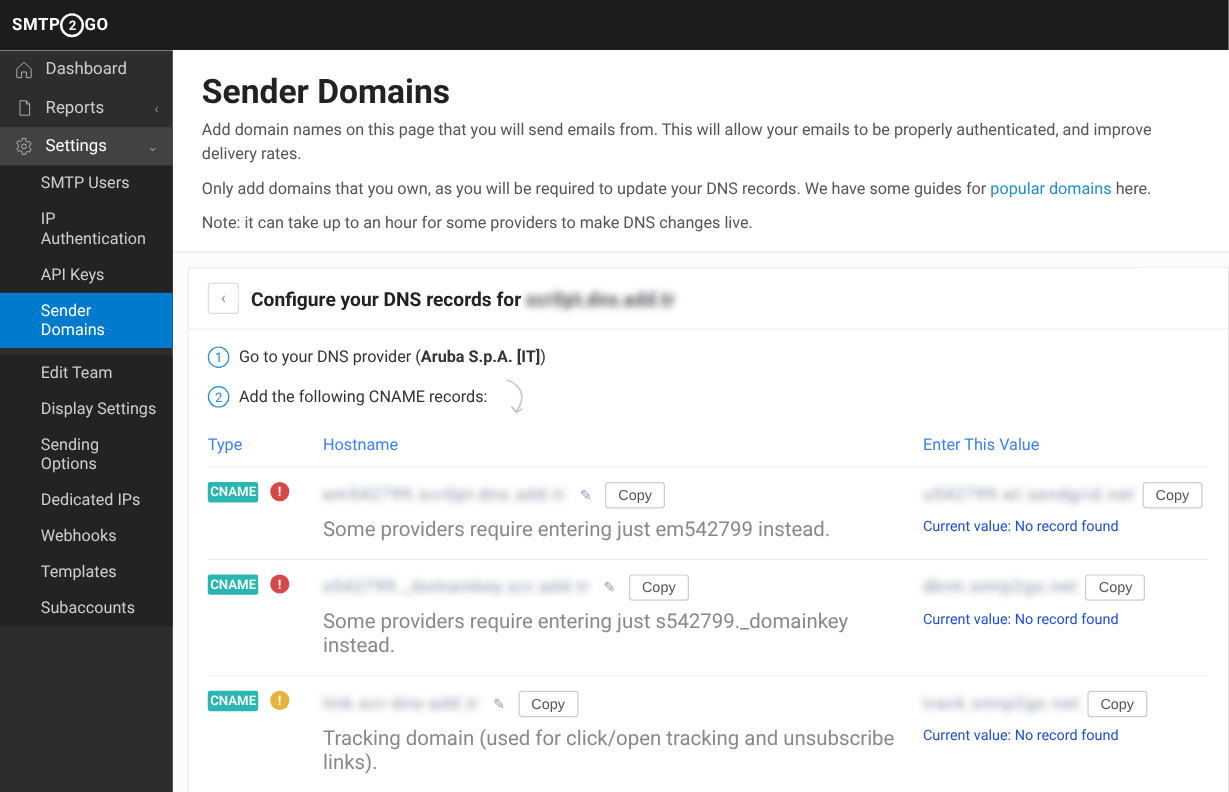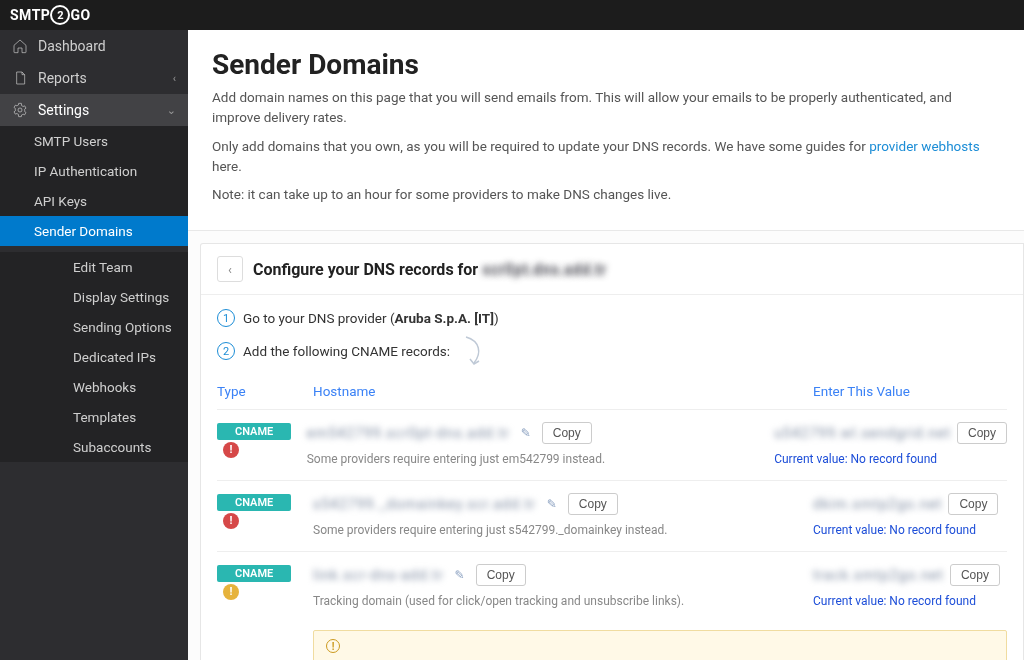--- a/index.html
+++ b/index.html
@@ -1,61 +1,61 @@
 <!DOCTYPE html>
 <html><head>
 <meta charset="utf-8">
 <style>
   * { box-sizing: border-box; margin: 0; padding: 0; }
   body { font-family: -apple-system, BlinkMacSystemFont, "Segoe UI", Roboto, "Helvetica Neue", Arial, sans-serif; font-size: 14px; color: #333; background: #fff; }
   .app { display: flex; flex-direction: column; height: 660px; width: 1024px; overflow: hidden; }
-  .topbar { background: #1c1c1c; height: 30px; display: flex; align-items: center; padding: 0 10px; }
+  .topbar { background: #1c1c1c; height: 42px; display: flex; align-items: center; padding: 0 10px; }
   .logo { display:flex; align-items:center; gap:2px; }
   .logo-text { color: #fff; font-weight: 700; font-size: 14px; letter-spacing: 0.5px;}
   .logo-circle { width:20px; height:20px; border:2px solid #fff; border-radius:50%; color:#fff; font-size:11px; font-weight:700; display:flex; align-items:center; justify-content:center; margin:0 -2px;}
   .body { display: flex; flex: 1; overflow: hidden; }
-  .sidebar { width: 188px; background: #2d2d30; color: #cfcfcf; font-size: 14px; overflow-y: auto; }
+  .sidebar { width: 144px; background: #2d2d30; color: #cfcfcf; font-size: 14px; overflow-y: auto; }
   .nav-item { display:flex; align-items:center; gap:10px; padding: 8px 12px; cursor:pointer; }
   .nav-item.sel { background:#424245; color:#fff; }
   .nav-item .chev { margin-left:auto; font-size:11px; color:#999; }
   .nav-icon { width:16px; height:16px; display:inline-flex; align-items:center; justify-content:center; }
   .nav-icon svg { width:16px; height:16px; stroke:#cfcfcf; fill:none; }
   .subnav { background:#232325; }
   .sub-item { padding:7px 12px 7px 34px; cursor:pointer; font-size:13.5px; color:#cfcfcf;}
   .sub-item.active { background:#007acc; color:#fff; }
-  .subnav.sec { margin-top:6px;padding-left:39px; }
+  .subnav.sec { margin-top:6px; }
   .main { flex:1; overflow-y:auto; background:#f7f7f7; background: #fcfcfc; }
   .page-head { padding: 18px 24px 14px; border-bottom: 1px solid #e8e8e8; background:#fff; }
   .page-title { font-size: 28px; font-weight:700; color:#222; margin-bottom:6px;}
   .page-desc { font-size:13.5px; color:#555; margin-bottom:8px; line-height:1.5; }
   a.link { color:#1c8dd6; text-decoration:none; }
   .panel { margin: 12px 0 0 12px; border:1px solid #e6e6e6; border-bottom: none; background:#fff; border-radius: 3px 0 0 0; }
   .panel-head { display:flex; align-items:center; gap:10px; padding:12px 16px; border-bottom:1px solid #eee;}
   .back-btn { width:26px; height:26px; border:1px solid #ddd; border-radius:3px; display:flex; align-items:center; justify-content:center; color:#888; cursor:pointer; font-size:13px;}
   .panel-title { font-size:16px; font-weight:700; color:#222;}
   .blurred { color: transparent; text-shadow: 0 0 6px rgba(60,60,70,0.9); user-select:none; }
   .steps { padding: 14px 16px 0; }
   .step { display:flex; align-items:center; gap:8px; margin-bottom:8px; font-size:13.5px; color:#333;}
   .step-num { width:18px; height:18px; border:1px solid #1c8dd6; color:#1c8dd6; border-radius:50%; font-size:11px; display:flex; align-items:center; justify-content:center;}
   .arrow-svg { margin-left: 4px; }
   .dns-table { padding: 0 16px; }
   .dns-head { display:flex; padding:8px 0 10px; font-weight:400; font-size:13.5px; color:#3b82f6;}
   .col-type { width:96px; }
   .col-host { width:500px; }
   .col-val { flex:1; }
   .dns-row { display:flex; padding:12px 0 14px; border-top:1px solid #eee;}
-  .cname-badge { display:inline-block; background:#2ab7b1; color:#fff; font-size:11px; font-weight:600; padding:2px 18px; border-radius:2px; }
+  .cname-badge { display:inline-block; background:#2ab7b1; color:#fff; font-size:11px; font-weight:600; padding:2px 2px; border-radius:2px; }
   .status-dot { width:16px; height:16px; border-radius:50%; display:inline-flex; align-items:center; justify-content:center; color:#fff; font-size:11px; margin-left:6px; vertical-align:middle;}
   .status-dot.err { background:#d64848; font-weight:700;}
   .status-dot.warn { background:#e6b33c; font-weight:700;}
   .host-line { display:flex; align-items:center; gap:6px;}
   .blur-sm { filter: blur(3px); color:#7d8aa0; letter-spacing:1px; font-size:14px; }
   .edit-ico { width:20px; height:20px; display:inline-flex; align-items:center; justify-content:center; color:#8aa0c0; font-size:12px; cursor:pointer;}
   .copy-btn { border:1px solid #ccc; background:#fff; color:#555; font-size:12px; padding:3px 10px; border-radius:3px; cursor:pointer;}
-  .sub-note { font-size:12px; color:#888; margin-top:8px;}
+  .sub-note { font-size:17px; color:#888; margin-top:8px;}
   .cur-val { font-size:12px; color:#1d4ed8; margin-top:8px;}
   .ssl-alert { margin: 4px 16px 14px 280px; margin-left: 112px; margin: 8px 0 14px 96px; background:#fff9e7; border:1px solid #f0dca0; color:#7a5c0f; font-size:12.5px; padding:8px 12px; display:flex; align-items:center; gap:8px; border-radius:2px;}
   .ssl-alert .mark { width:14px; height:14px; border:1.5px solid #cc9a1f; border-radius:50%; color:#cc9a1f; font-size:10px; font-weight:700; display:flex; align-items:center; justify-content:center; flex:0 0 auto;}
   .hosted-row { display:flex; padding: 4px 16px 10px; }
   .hosted-label { width:96px; font-weight:700; font-size:13.5px; color:#222; padding-top:2px;}
   .hosted-body { flex:1; }
   .chk-wrap { display:flex; align-items:center; gap:8px; font-size:13.5px; color:#333; margin-bottom:4px;}
   .chk { width:16px; height:16px; background:#1c8dd6; border-radius:3px; display:flex; align-items:center; justify-content:center; color:#fff; font-size:11px;}
   em { font-style: italic; }
 </style>
@@ -115,23 +115,23 @@
         <div class="sub-item">Templates</div>
         <div class="sub-item">Subaccounts</div>
       </div>
     </div>
 
     <div class="main">
       <div class="page-head">
         <h1 class="page-title">Sender Domains</h1>
         <p class="page-desc">Add domain names on this page that you will send emails from. This will allow your emails to be properly authenticated, and improve delivery rates.</p>
         <p class="page-desc">
-          <span>Only add domains that you own, as you will be required to update your DNS records. We have some guides for </span><a href="#" class="link">provider webhosts</a><span> here.</span>
+          <span>Only add domains that you own, as you will be required to update your DNS records. We have some guides for </span><a href="#" class="link">popular domains</a><span> here.</span>
         </p>
-        <p class="page-desc" style="margin-bottom:12px">Note: it can take up to an hour for some providers to make DNS changes live.</p>
+        <p class="page-desc" style="margin-bottom:0">Note: it can take up to an hour for some providers to make DNS changes live.</p>
       </div>
 
       <div class="panel">
         <div class="panel-head">
           <div class="back-btn">‹</div>
           <div class="panel-title">
             <span>Configure your DNS records for </span><span class="blurred">scr0pt.dns.add.tr</span>
           </div>
         </div>
 

